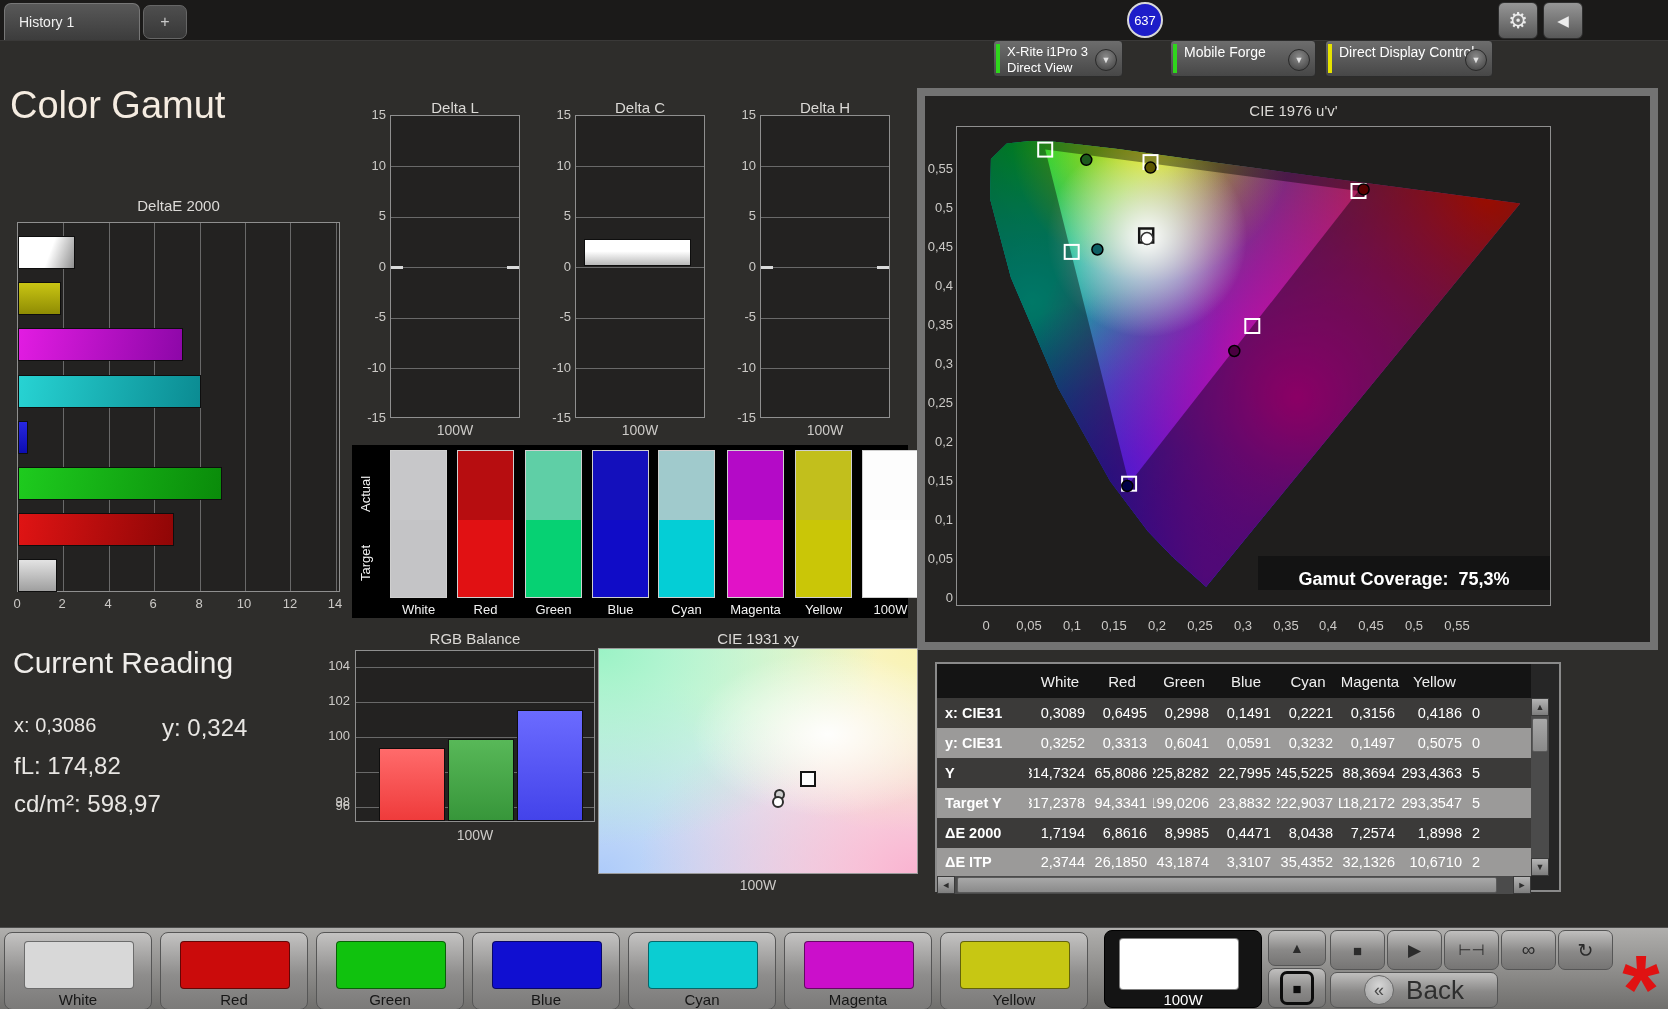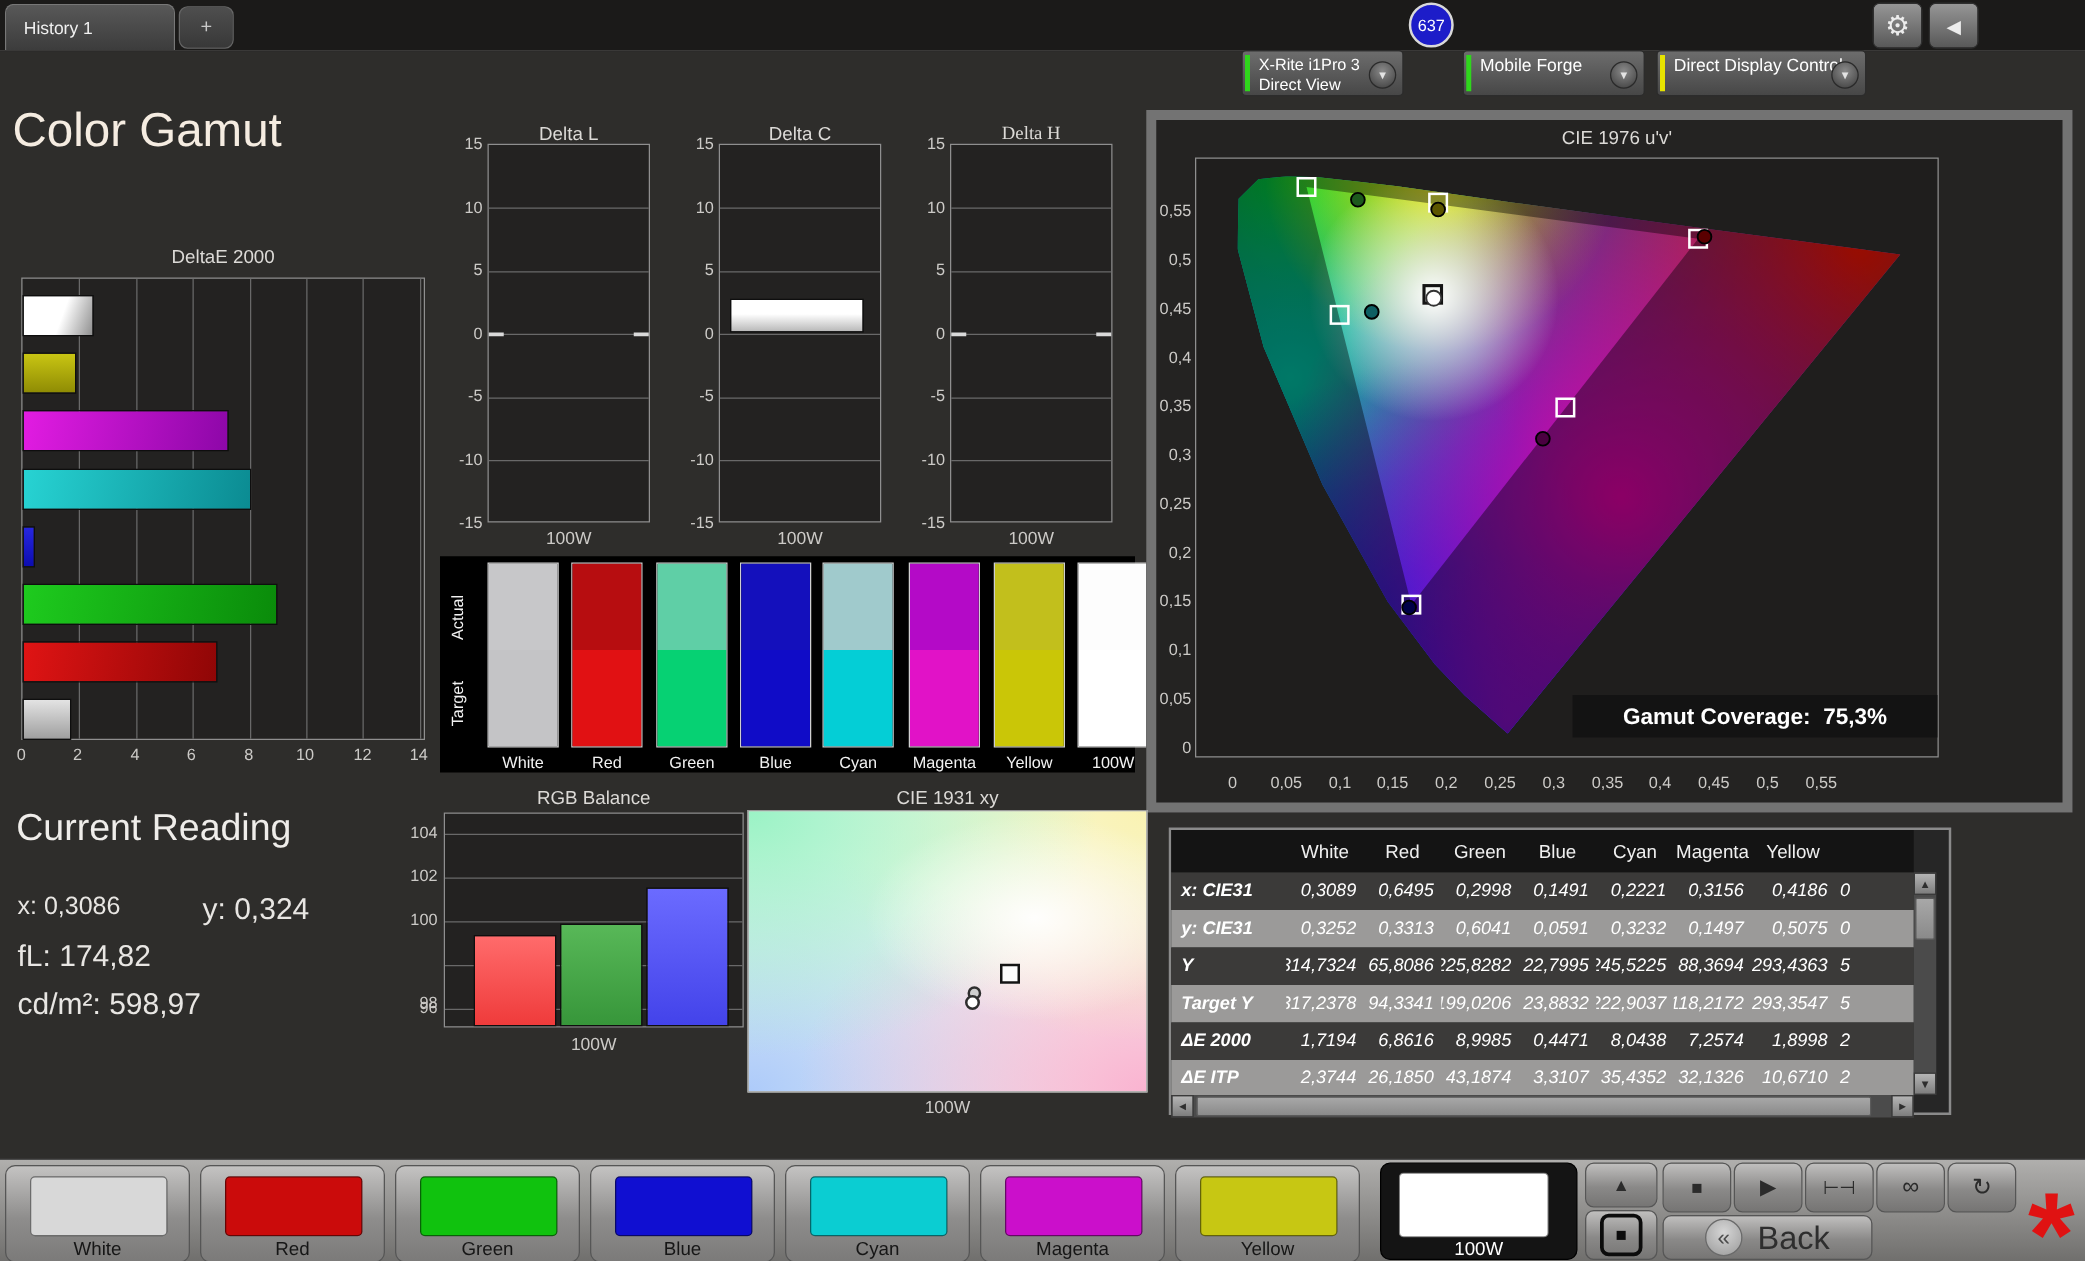--- a/index.html
+++ b/index.html
@@ -39,21 +39,21 @@
   
   #strip{position:absolute;left:352px;top:445px;width:556px;height:173px;background:#000;}
   .rot{position:absolute;left:6px;width:16px;color:#f2f2f2;font-size:13px;writing-mode:vertical-rl;transform:rotate(180deg);text-align:center;}
   .swcol{position:absolute;top:5px;width:57px;height:148px;border:1px solid #cfcfcf;box-sizing:border-box;}
   .swa{position:absolute;left:0;top:0;width:100%;height:47%;}
   .swt{position:absolute;left:0;bottom:0;width:100%;height:53%;}
   .swlbl{position:absolute;top:157px;width:57px;text-align:center;color:#f2f2f2;font-size:13px;}
   
   #dtable{position:absolute;left:935px;top:662px;width:626px;height:230px;background:#262626;border:2px solid #8a8a8a;box-sizing:border-box;}
   .thead{position:absolute;left:0;top:0;width:594px;height:34px;background:#141414;}
-  .trow{position:absolute;left:0;width:594px;height:30px;display:flex;font-style:italic;}
+  .trow{position:absolute;left:0;width:594px;height:30px;display:flex;}
   .rdark{background:#3b3a39;}
   .rlight{background:#9b9a99;}
   .tcell{font-size:14.5px;color:#fff;white-space:nowrap;overflow:hidden;box-sizing:border-box;
          display:flex;align-items:center;justify-content:flex-end;padding-right:6px;}
   .tlab{width:92px;justify-content:flex-start;padding-left:8px;font-weight:bold;}
   .tv{width:62px;}
   .tvy{width:67px;}
   .tvp{width:63px;justify-content:flex-start;padding-left:4px;}
   .hcell{color:#f0f0f0;font-size:15px;display:flex;align-items:center;justify-content:center;}
   .scroll{position:absolute;background:#4b4b4b;}
@@ -159,21 +159,21 @@
   <div class="tick tc" style="left:62px;top:596px;">2</div>
   <div class="tick tc" style="left:108px;top:596px;">4</div>
   <div class="tick tc" style="left:153px;top:596px;">6</div>
   <div class="tick tc" style="left:199px;top:596px;">8</div>
   <div class="tick tc" style="left:244px;top:596px;">10</div>
   <div class="tick tc" style="left:290px;top:596px;">12</div>
   <div class="tick tc" style="left:335px;top:596px;">14</div>
 
   <div class="ctitle" style="left:390px;top:99px;width:130px;">Delta L</div>
   <div class="ctitle" style="left:575px;top:99px;width:130px;">Delta C</div>
-  <div class="ctitle" style="left:760px;top:99px;width:130px;font-family:Liberation Serif, serif;">Delta H</div>
+  <div class="ctitle" style="left:760px;top:99px;width:130px;">Delta H</div>
 
   <div class="plot" style="left:390px;top:115px;width:130px;height:303px;">
     <div class="gh" style="top:50px;"></div>
       <div class="gh" style="top:101px;"></div>
       <div class="gh" style="top:151px;"></div>
     <div class="gh" style="top:202px;"></div>
       <div class="gh" style="top:252px;"></div>
     <div class="notch" style="left:0;top:150px;"></div>
       <div class="notch" style="right:0;top:150px;"></div>
   </div>
@@ -359,21 +359,21 @@
     <div class="tick tc" style="left:189px;top:522px;">0,15</div>
     <div class="tick tc" style="left:232px;top:522px;">0,2</div>
     <div class="tick tc" style="left:275px;top:522px;">0,25</div>
     <div class="tick tc" style="left:318px;top:522px;">0,3</div>
     <div class="tick tc" style="left:361px;top:522px;">0,35</div>
     <div class="tick tc" style="left:403px;top:522px;">0,4</div>
     <div class="tick tc" style="left:446px;top:522px;">0,45</div>
     <div class="tick tc" style="left:489px;top:522px;">0,5</div>
     <div class="tick tc" style="left:532px;top:522px;">0,55</div>
 
-    <div class="a" style="left:333px;top:460px;width:292px;height:34px;background:rgba(18,18,18,0.88);display:flex;align-items:center;justify-content:center;gap:10px;font-size:18px;font-weight:bold;color:#fff;">
+    <div class="a" style="left:333px;top:460px;width:292px;height:34px;background:rgba(18,18,18,0.88);display:flex;align-items:flex-end;justify-content:center;gap:10px;font-size:18px;font-weight:bold;color:#fff;">
       <span>Gamut Coverage:</span>
         <span>75,3%</span>
     </div>
   </div>
 
   <div class="a" style="left:13px;top:646px;font-size:30px;color:#efedea;">Current Reading</div>
   <div class="a" style="left:14px;top:714px;font-size:20px;">
     <span>x:</span> <span>0,3086</span></div>
   <div class="a" style="left:162px;top:714px;font-size:24px;">
     <span>y:</span> <span>0,324</span></div>

